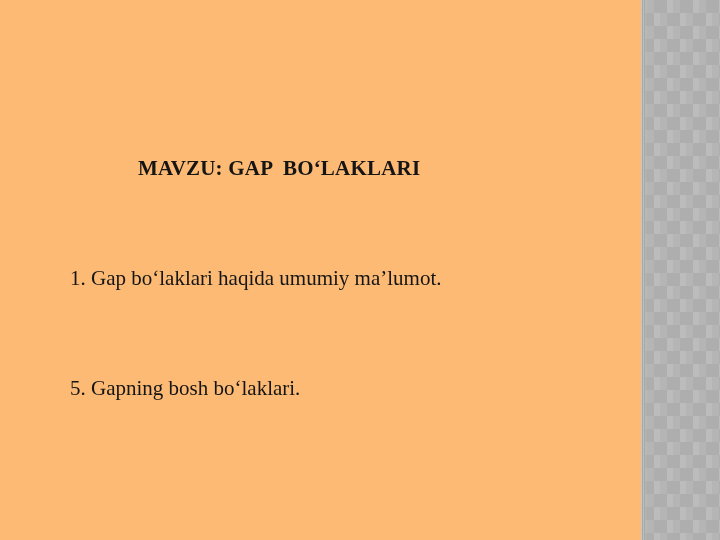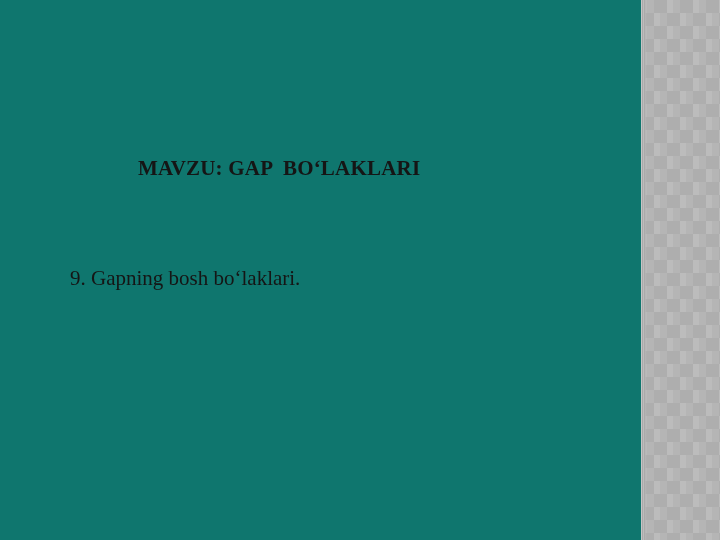--- a/index.html
+++ b/index.html
@@ -4,21 +4,21 @@
 <style>
   html, body {
     margin: 0;
     padding: 0;
     background: #888;
   }
   .slide {
     position: relative;
     width: 720px;
     height: 540px;
-    background: #0f766e;
+    background: #fdba74;
     overflow: hidden;
     font-family: "Liberation Serif", "DejaVu Serif", serif;
     color: #151515;
   }
   
   .content {
     position: absolute;
     left: 70px;
     top: 77px;
     width: 512px;
@@ -68,21 +68,22 @@
       #b5b5b5 4px, rgba(181,181,181,0) 6px);
   }
 </style>
 </head>
 <body>
 
 <div class="slide">
 
   <div class="content">
     <div class="title-line">MAVZU: GAP  BO‘LAKLARI</div>
-    <div class="list-line">9. Gapning bosh bo‘laklari.</div>
+    <div class="list-line">1. Gap bo‘laklari haqida umumiy ma’lumot.</div>
+    <div class="list-line">5. Gapning bosh bo‘laklari.</div>
     
     
     
   </div>
 
   <div class="pattern-strip">
     <div class="strip-edge"></div>
   </div>
 
 </div>

